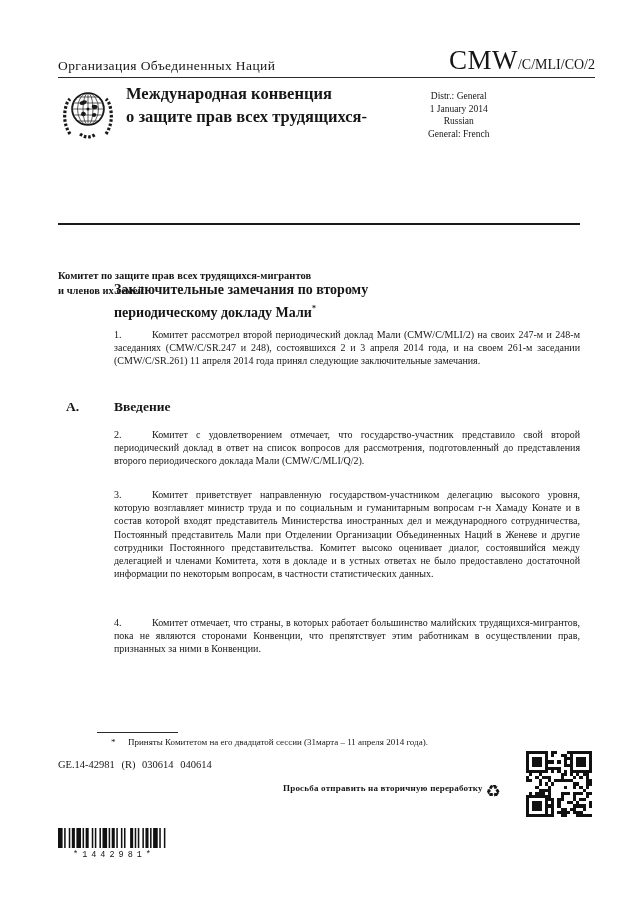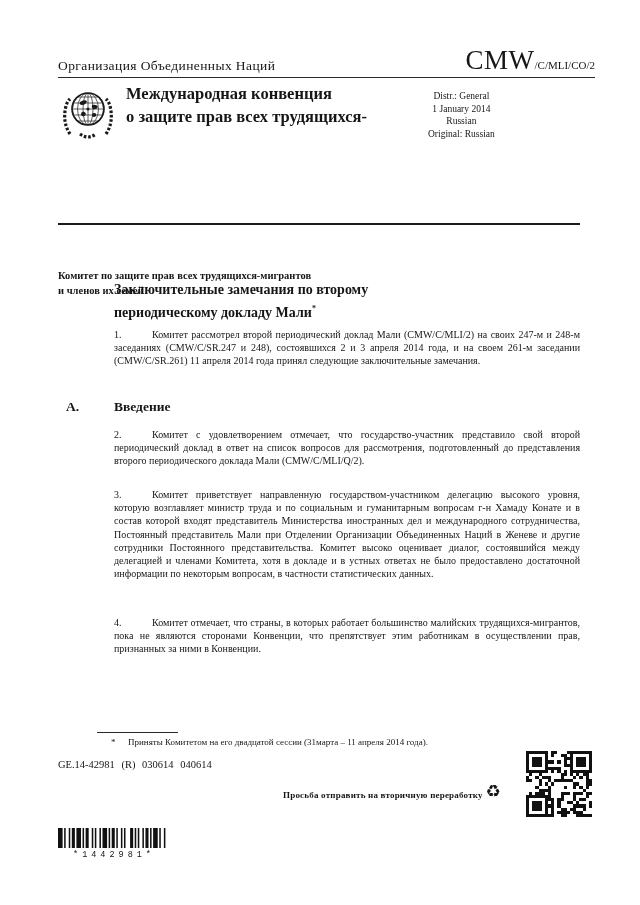--- a/index.html
+++ b/index.html
@@ -6,21 +6,21 @@
   .page {
     position:relative; width:640px; height:905px; margin:0 auto;
     background:#ffffff; color:#161616;
     font-family:"Liberation Serif", serif;
     overflow:hidden;
   }
   
   .org-name { position:absolute; left:58px; top:58px; font-size:13.5px; letter-spacing:.4px; }
   .doc-symbol { position:absolute; right:45px; top:45px; display:flex; align-items:baseline; }
   .doc-symbol .big { font-size:27px; letter-spacing:.5px; }
-  .doc-symbol .small { font-size:11px;text-align:center; }
+  .doc-symbol .small { font-size:14px;text-align:center; }
   .header-rule { position:absolute; left:58px; top:77px; width:537px; height:1px; background:#2a2a2a; }
 
   
   .emblem { position:absolute; left:54px; top:82px; }
   .masthead-title { position:absolute; left:126px; top:82px; font-weight:bold; font-size:16.5px; line-height:23px; }
   .distr { position:absolute; left:428px; top:90px; font-size:9.5px; line-height:12.5px;text-align:center; }
 
   
   .section-rule { position:absolute; left:58px; top:223px; width:522px; height:2px; background:#1b1b1b; }
   .committee { position:absolute; left:58px; top:233px; font-size:10.5px; font-weight:bold; line-height:14.5px;margin-top:36px; }
@@ -39,21 +39,21 @@
 
   
   .fn-rule { position:absolute; left:97px; top:732px; width:81px; height:1px; background:#2a2a2a; }
   .footnote { position:absolute; left:111px; top:737px; width:430px; font-size:9px; }
   .fn-marker { display:inline-block; width:17px; }
 
   
   .ge-number { position:absolute; left:58px; top:759px; font-size:10.5px; word-spacing:4px; }
   .barcode-wrap { position:absolute; left:58px; top:828px; width:112px; text-align:center; }
   .barcode-label { font-family:"Liberation Mono", monospace; font-size:8.5px; letter-spacing:4px; margin-top:-2px; }
-  .recycle-row { position:absolute; left:283px; top:783px; display:flex; align-items:flex-end; gap:3px; }
+  .recycle-row { position:absolute; left:283px; top:783px; display:flex; align-items:flex-start; gap:3px; }
   .recycle-text { font-size:9px; font-weight:bold; letter-spacing:.2px; }
   .recycle-glyph { font-family:"DejaVu Sans", sans-serif; font-size:17px; line-height:17px; }
   .qr-wrap { position:absolute; left:526px; top:751px; width:66px; height:66px; }
 </style>
 </head>
 <body>
 
 <div class="page">
 
   <div class="org-name">Организация Объединенных Наций</div>
@@ -99,21 +99,21 @@
     </svg>
   </div>
   <div class="masthead-title">
     <div>Международная конвенция</div>
     <div>о защите прав всех трудящихся-</div>
   </div>
   <div class="distr">
     <div>Distr.: General</div>
     <div>1 January 2014</div>
     <div>Russian</div>
-    <div>Original: Russian</div>
+    <div>General: French</div>
   </div>
 
   <div class="section-rule"></div>
   <div class="committee">
     <div>Комитет по защите прав всех трудящихся-мигрантов</div>
     <div>и членов их семей</div>
   </div>
 
   <div class="main-heading">
     <div>Заключительные замечания по второму</div>

